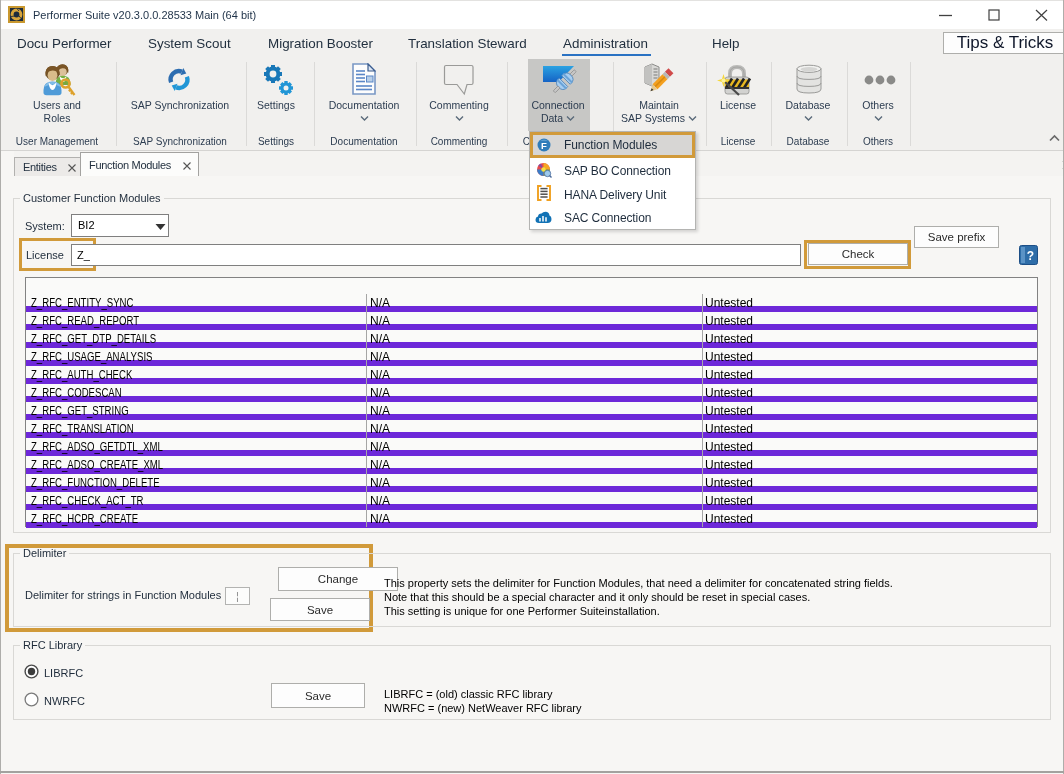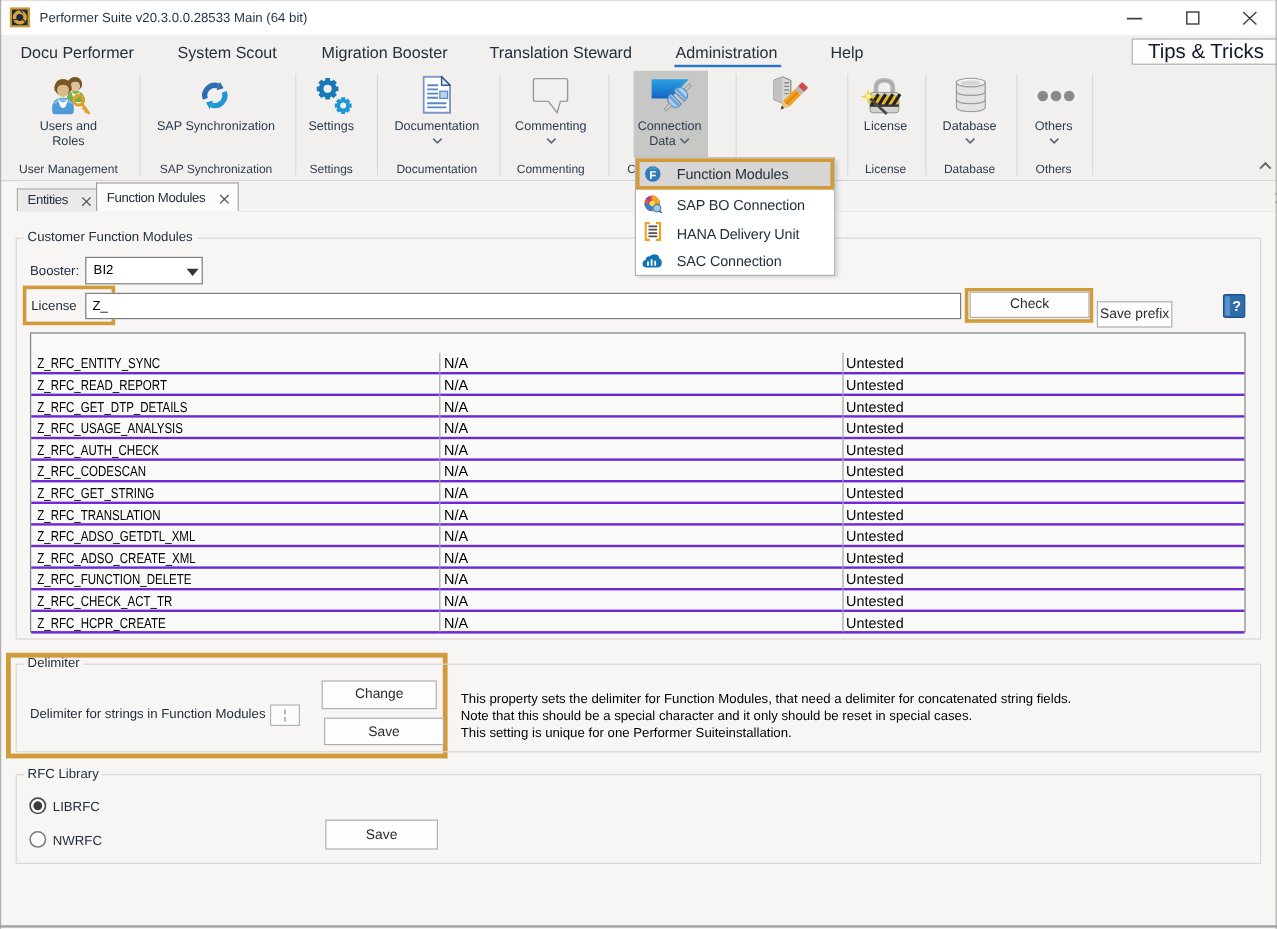--- a/index.html
+++ b/index.html
@@ -19,21 +19,21 @@
 #tabrow { position:absolute; left:14px; top:151px; width:1064px; height:25px; background:#f4f3f1; }
 .tab { position:absolute; font-size:11px; letter-spacing:-0.3px; color:#22303f; }
 fieldset { position:absolute; border:1px solid #d9d8d5; }
 legend { font-size:11px; color:#1e2b3a; margin-left:6px; padding:0 3px; }
 .btn { position:absolute; background:#fdfdfd; border:1px solid #aeaeab; font-size:11.5px; color:#2b2b2b;
   display:flex; align-items:center; justify-content:center; }
 .orange { position:absolute; border:3px solid #d19a3a; }
 #tbl { position:absolute; left:25px; top:101px; width:1013px; height:250px; border:1px solid #828282; background:#fafaf9; }
 #thead { position:absolute; left:0; top:0; width:1011px; height:16px; background:linear-gradient(#dad8d2,#ceccc6); border-bottom:1px solid #828282; }
 .th { position:absolute; top:1px; font-weight:bold; color:#000; font-size:12px; }
-.trow { position:absolute; width:1011px; height:18px; border-bottom:2px solid #6d28d9; }
+.trow { position:absolute; width:1011px; height:18px; border-bottom:6px solid #6d28d9; }
 .td { position:absolute; top:2px; color:#000; font-size:12px; }
 .tdn { transform:scaleX(0.8); transform-origin:0 0; }
 .colsep { position:absolute; top:16px; width:1px; background:#a5a5a5; height:233px; }
 #menu { position:absolute; left:529px; top:131px; width:167px; height:99px; background:#fff; border:1px solid #b4b4b2; box-shadow:2px 2px 3px rgba(0,0,0,0.15); }
 .mtext { position:absolute; left:34px; font-size:12px; letter-spacing:-0.1px; color:#1e2c3c; }
 </style>
 </head>
 <body>
 <div id="win">
 
@@ -60,21 +60,21 @@
         <path d="M1 5 L12 15.5 M12 5 L1 15.5" stroke="#404040" stroke-width="1.2"></path>
       </svg>
   </div>
 
   <div id="menurow">
     <div class="mitem" style="left:17px">Docu Performer</div>
     <div class="mitem" style="left:148px">System Scout</div>
     <div class="mitem" style="left:268px">Migration Booster</div>
     <div class="mitem" style="left:408px">Translation Steward</div>
     <div class="mitem" style="left:563px">Administration</div>
-    <div class="mitem" style="left:692px">Help</div>
+    <div class="mitem" style="left:712px">Help</div>
     <div class="abs" style="left:562px;top:25px;width:89px;height:2px;background:#2a72c3"></div>
     <div class="btn" style="left:943px;top:3px;width:124px;height:22px;font-size:17px;color:#0f172a">Tips &amp; Tricks</div>
   </div>
 
   <div id="ribbon">
     <div class="rsep" style="left:116px"></div>
     <div class="rsep" style="left:246px"></div>
     <div class="rsep" style="left:314px"></div>
     <div class="rsep" style="left:416px"></div>
     <div class="rsep" style="left:507px"></div>
@@ -233,20 +233,23 @@
     <div class="rlabel" style="left:206px">Settings</div>
     <div class="rlabel" style="left:294px">Documentation<br><svg class="chev" viewBox="0 0 9 8">
           <path d="M1 2.5 L4.5 6 L8 2.5" fill="none" stroke="#5a6a7a" stroke-width="1.4"></path>
         </svg></div>
     <div class="rlabel" style="left:389px">Commenting<br><svg class="chev" viewBox="0 0 9 8">
           <path d="M1 2.5 L4.5 6 L8 2.5" fill="none" stroke="#5a6a7a" stroke-width="1.4"></path>
         </svg></div>
     <div class="rlabel" style="left:488px">Connection<br>Data&nbsp;<svg class="chev" viewBox="0 0 9 8">
           <path d="M1 2.5 L4.5 6 L8 2.5" fill="none" stroke="#5a6a7a" stroke-width="1.4"></path>
         </svg></div>
+    <div class="rlabel" style="left:589px">Maintain<br>SAP Systems&nbsp;<svg class="chev" viewBox="0 0 9 8">
+          <path d="M1 2.5 L4.5 6 L8 2.5" fill="none" stroke="#5a6a7a" stroke-width="1.4"></path>
+        </svg></div>
     <div class="rlabel" style="left:668px">License</div>
     <div class="rlabel" style="left:738px">Database<br><svg class="chev" viewBox="0 0 9 8">
           <path d="M1 2.5 L4.5 6 L8 2.5" fill="none" stroke="#5a6a7a" stroke-width="1.4"></path>
         </svg></div>
     <div class="rlabel" style="left:808px">Others<br><svg class="chev" viewBox="0 0 9 8">
           <path d="M1 2.5 L4.5 6 L8 2.5" fill="none" stroke="#5a6a7a" stroke-width="1.4"></path>
         </svg></div>
 
     <div class="rgroup" style="left:-13px">User Management</div>
     <div class="rgroup" style="left:110px">SAP Synchronization</div>
@@ -279,35 +282,35 @@
       </svg>
     <div class="abs" style="left:0;top:25px;width:66px;height:1px;background:#b2b1af"></div>
     <div class="abs" style="left:185px;top:25px;width:877px;height:1px;background:#b2b1af"></div>
   </div>
 
   <div id="content" class="abs" style="left:0;top:176px;width:1064px;height:598px;background:#f7f6f4">
 
     <fieldset style="left:13px;top:16px;width:1038px;height:341px">
       <legend>Customer Function Modules</legend>
     </fieldset>
-    <div class="abs" style="left:25px;top:44px">Booster:</div>
+    <div class="abs" style="left:25px;top:44px">System:</div>
     <div class="abs" style="left:71px;top:38px;width:98px;height:23px;background:#fff;border:1px solid #7f7f7f">
       <div class="abs" style="left:6px;top:4px;color:#000">BI2</div>
       <svg class="abs" style="left:83px;top:8px" width="11" height="8" viewBox="0 0 11 8">
           <path d="M0.5 1 L10.5 1 L5.5 7 Z" fill="#333"></path>
         </svg>
     </div>
     <div class="orange" style="left:19px;top:62px;width:77px;height:33px"></div>
     <div class="abs" style="left:26px;top:73px">License</div>
     <div class="abs" style="left:71px;top:68px;width:730px;height:22px;background:#fff;border:1px solid #7f7f7f">
       <div class="abs" style="left:5px;top:4px;color:#000">Z_</div>
     </div>
     <div class="orange" style="left:804px;top:64px;width:107px;height:29px"></div>
     <div class="btn" style="left:808px;top:67px;width:100px;height:22px">Check</div>
-    <div class="btn" style="left:914px;top:75px;width:63px;height:22px">Save prefix</div>
+    <div class="btn" style="left:914px;top:50px;width:85px;height:22px">Save prefix</div>
     <svg class="abs" style="left:1019px;top:69px" width="19" height="20" viewBox="0 0 19 20">
       <rect x="0.5" y="0.5" width="18" height="19" rx="2" fill="#2e6da8" stroke="#1d4f86"></rect>
       <rect x="2" y="2" width="4" height="16" fill="#5b93c6"></rect>
       <text x="11.5" y="14.5" font-size="12" font-weight="bold" fill="#fff" text-anchor="middle" font-family="Liberation Sans">?</text>
     </svg>
 
     <div id="tbl">
       <div id="tbody">
 <div class="trow" style="top:16px">
             <div class="td tdn" style="left:5px">Z_RFC_ENTITY_SYNC</div>
@@ -378,37 +381,38 @@
       <div class="colsep" style="left:340px"></div>
       <div class="colsep" style="left:676px"></div>
     </div>
 
     <div class="orange" style="left:5px;top:368px;width:368px;height:88px;border-width:4px"></div>
     <fieldset style="left:13px;top:371px;width:1038px;height:80px">
       <legend>Delimiter</legend>
     </fieldset>
     <div class="abs" style="left:25px;top:413px">Delimiter for strings in Function Modules</div>
     <div class="abs" style="left:225px;top:411px;width:25px;height:18px;background:#fcfcfb;border:1px solid #b3b3b1;color:#888;text-align:center;line-height:16px">¦</div>
-    <div class="btn" style="left:268px;top:391px;width:96px;height:24px">Change</div>
+    <div class="btn" style="left:278px;top:391px;width:120px;height:24px">Change</div>
     <div class="btn" style="left:270px;top:422px;width:100px;height:23px">Save</div>
     <div class="abs" style="left:384px;top:400px;color:#000;line-height:14px">This property sets the delimiter for Function Modules, that need a delimiter for concatenated string fields.<br>Note that this should be a special character and it only should be reset in special cases.<br>This setting is unique for one Performer Suiteinstallation.</div>
 
     <fieldset style="left:13px;top:463px;width:1038px;height:81px">
       <legend>RFC Library</legend>
     </fieldset>
     <svg class="abs" style="left:24px;top:488px" width="15" height="15" viewBox="0 0 15 15">
       <circle cx="7.5" cy="7.5" r="6.4" fill="#fff" stroke="#4a4a4a" stroke-width="1.4"></circle>
       <circle cx="7.5" cy="7.5" r="3.7" fill="#3c3c3c"></circle>
     </svg>
     <div class="abs" style="left:44px;top:491px">LIBRFC</div>
     <svg class="abs" style="left:24px;top:516px" width="15" height="15" viewBox="0 0 15 15">
       <circle cx="7.5" cy="7.5" r="6.4" fill="#fff" stroke="#7a7a7a" stroke-width="1.3"></circle>
     </svg>
     <div class="abs" style="left:44px;top:519px">NWRFC</div>
     <div class="btn" style="left:271px;top:507px;width:94px;height:25px">Save</div>
+    <div class="abs" style="left:384px;top:512px;color:#000;line-height:13.5px">LIBRFC = (old) classic RFC library<br>NWRFC = (new) NetWeaver RFC library</div>
   </div>
 
   <div id="menu">
     <div class="abs" style="left:0;top:0;width:165px;height:26px;background:#d7d6d4;border:3px solid #d19a3a">
       <svg class="abs" style="left:4px;top:3px" width="14" height="14" viewBox="0 0 14 14">
         <circle cx="7" cy="7" r="6.5" fill="#2f7cba"></circle>
         <path d="M3 3 A 6 6 0 0 1 11 3 Z" fill="#6aa7d4" opacity="0.7"></path>
         <text x="7" y="11" font-size="9.5" font-weight="bold" fill="#fff" text-anchor="middle" font-family="Liberation Sans">F</text>
       </svg>
       <div class="mtext" style="left:31px;top:3px">Function Modules</div>

